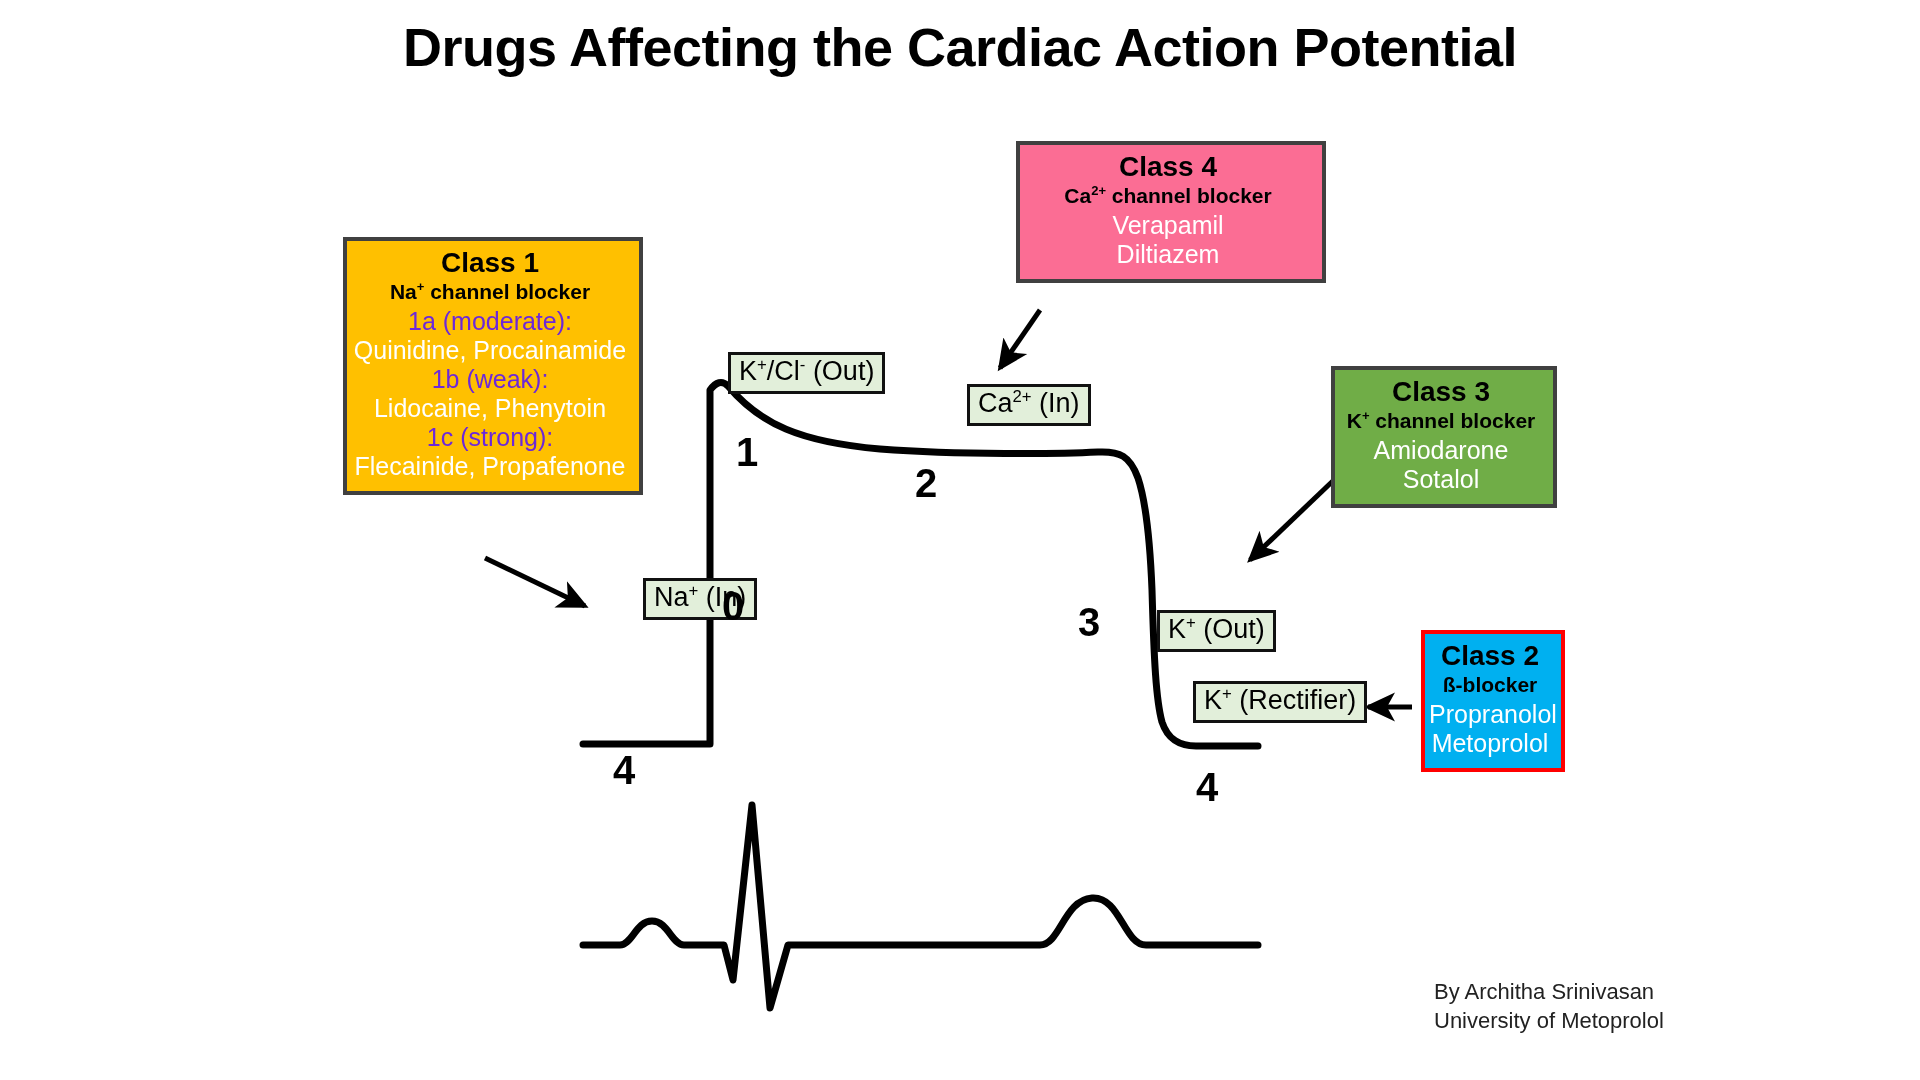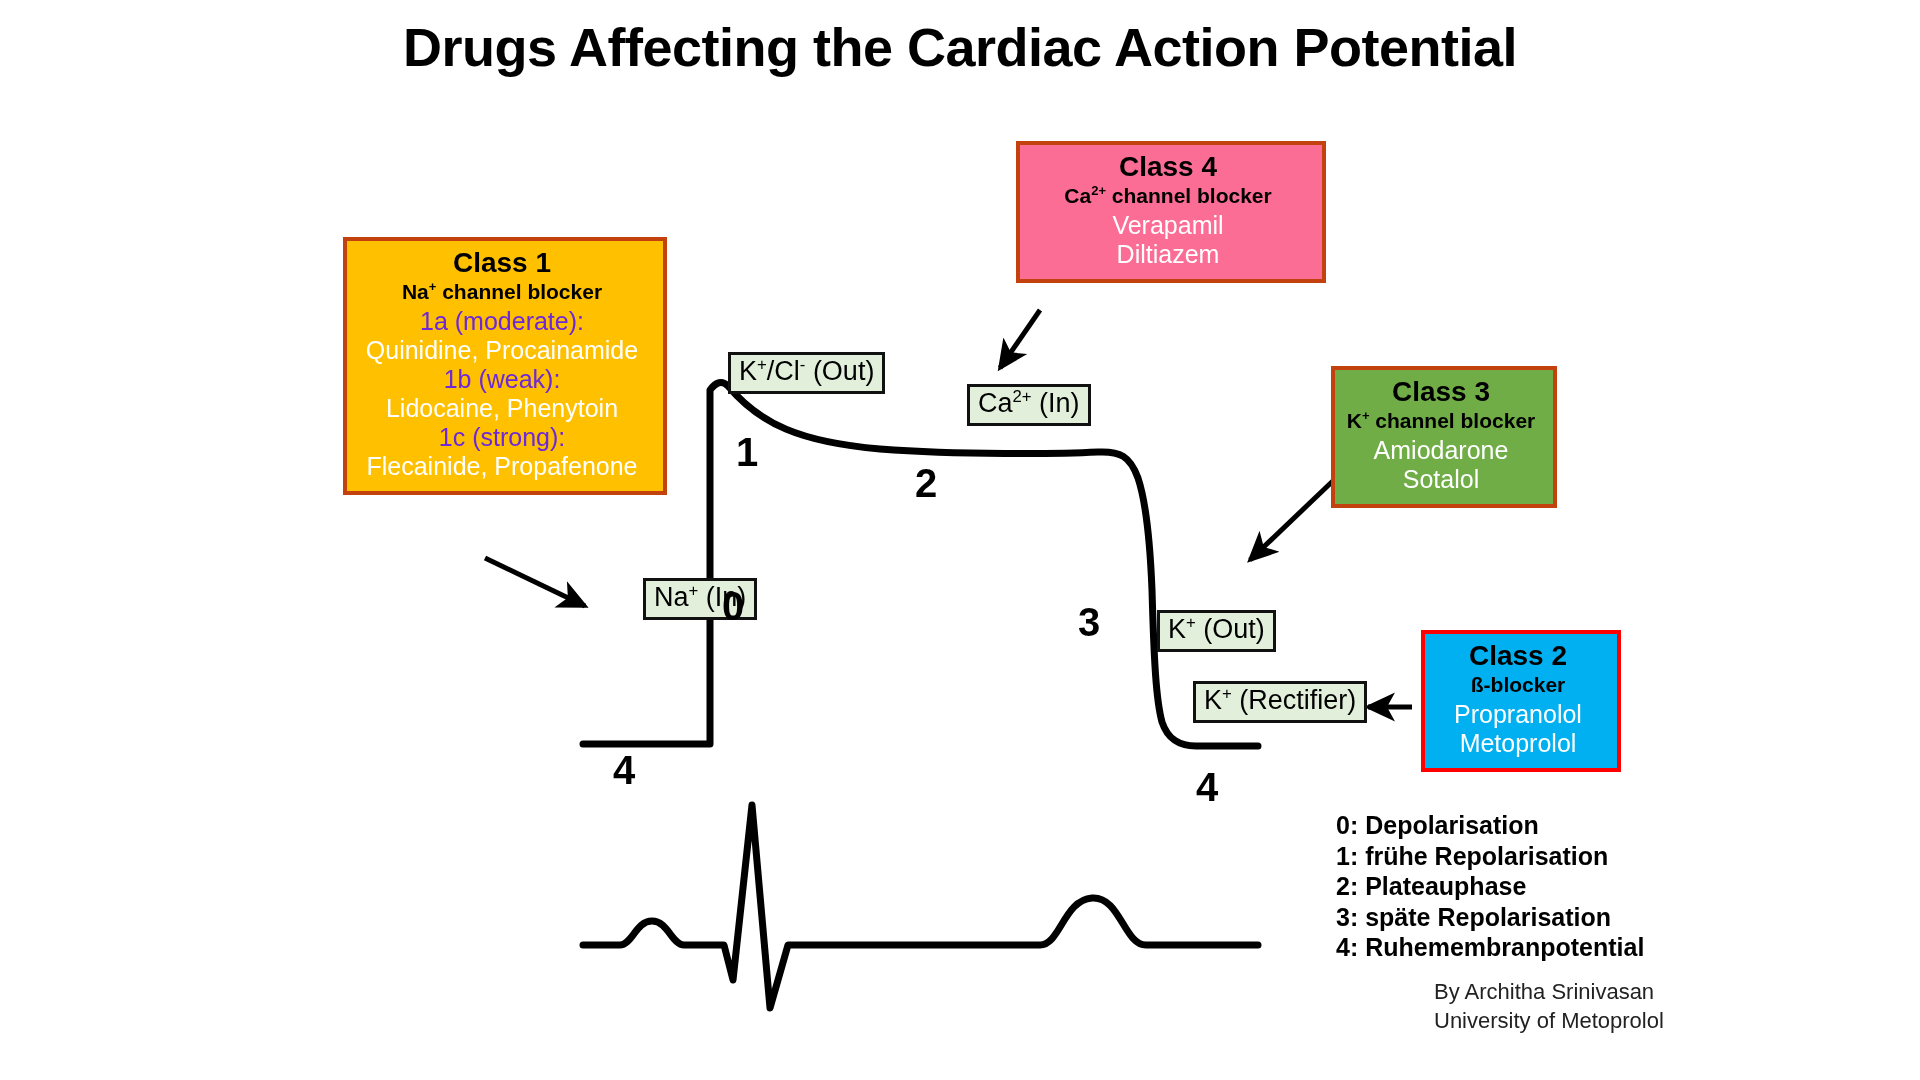--- a/index.html
+++ b/index.html
@@ -16,42 +16,42 @@
   #title{
     left:0;top:16px;width:1920px;text-align:center;
     font-size:54px;font-weight:bold;color:#000000;
     letter-spacing:-0.5px;
     font-family:"Liberation Sans","DejaVu Sans",sans-serif;
   }
 
   
   .class-box{
     box-sizing:border-box;
-    border:4px solid #c2410c;
+    border:4px solid #404040;
     text-align:center;
     padding:6px 10px 10px 4px;
     line-height:1.16;
   }
   .class-box .cb-title{
     font-size:28px;font-weight:bold;color:#000000;margin-bottom:1px;
   }
   .class-box .cb-sub{
     font-size:21px;font-weight:bold;color:#000000;margin-bottom:2px;
   }
   .class-box .cb-drug{
     font-size:25px;color:#ffffff;
   }
   .class-box .cb-line{
     font-size:25px;color:#6d28d9;
   }
 
-  #class1{left:343px;top:237px;width:324px;background:#FFC000;}
+  #class1{left:343px;top:237px;width:300px;background:#FFC000;}
   #class4{left:1016px;top:141px;width:310px;background:#FB6D94;}
   #class3{left:1331px;top:366px;width:226px;background:#70AD47;}
-  #class2{left:1421px;top:630px;width:200px;background:#00B0F0;border-color:#FF0000;}
+  #class2{left:1421px;top:630px;width:144px;background:#00B0F0;border-color:#FF0000;}
 
   
   .ion-box{
     box-sizing:border-box;
     background:#E2EFDA;
     border:3px solid #111111;
     color:#000000;
     font-size:27px;
     padding:2px 8px 4px 8px;
     white-space:nowrap;
@@ -182,26 +182,19 @@
 
   <div class="abs ion-box" id="ion-k-rect"><span>K</span><sup>+</sup><span> (Rectifier)</span></div>
 
   <div class="abs phase" id="phase0">0</div>
   <div class="abs phase" id="phase1">1</div>
   <div class="abs phase" id="phase2">2</div>
   <div class="abs phase" id="phase3">3</div>
   <div class="abs phase" id="phase4a">4</div>
   <div class="abs phase" id="phase4b">4</div>
 
-  <div class="abs" id="legend">
-    <div>0: Depolarisation</div>
-    <div>1: frühe Repolarisation</div>
-    <div>2: Plateauphase</div>
-    <div>3: späte Repolarisation</div>
-    <div>4: Ruhemembranpotential</div>
-  </div>
 
   <div class="abs" id="credit">
     <div>By Architha Srinivasan</div>
     <div>University of Metoprolol</div>
   </div>
 
 </div>
 
 </body></html>

